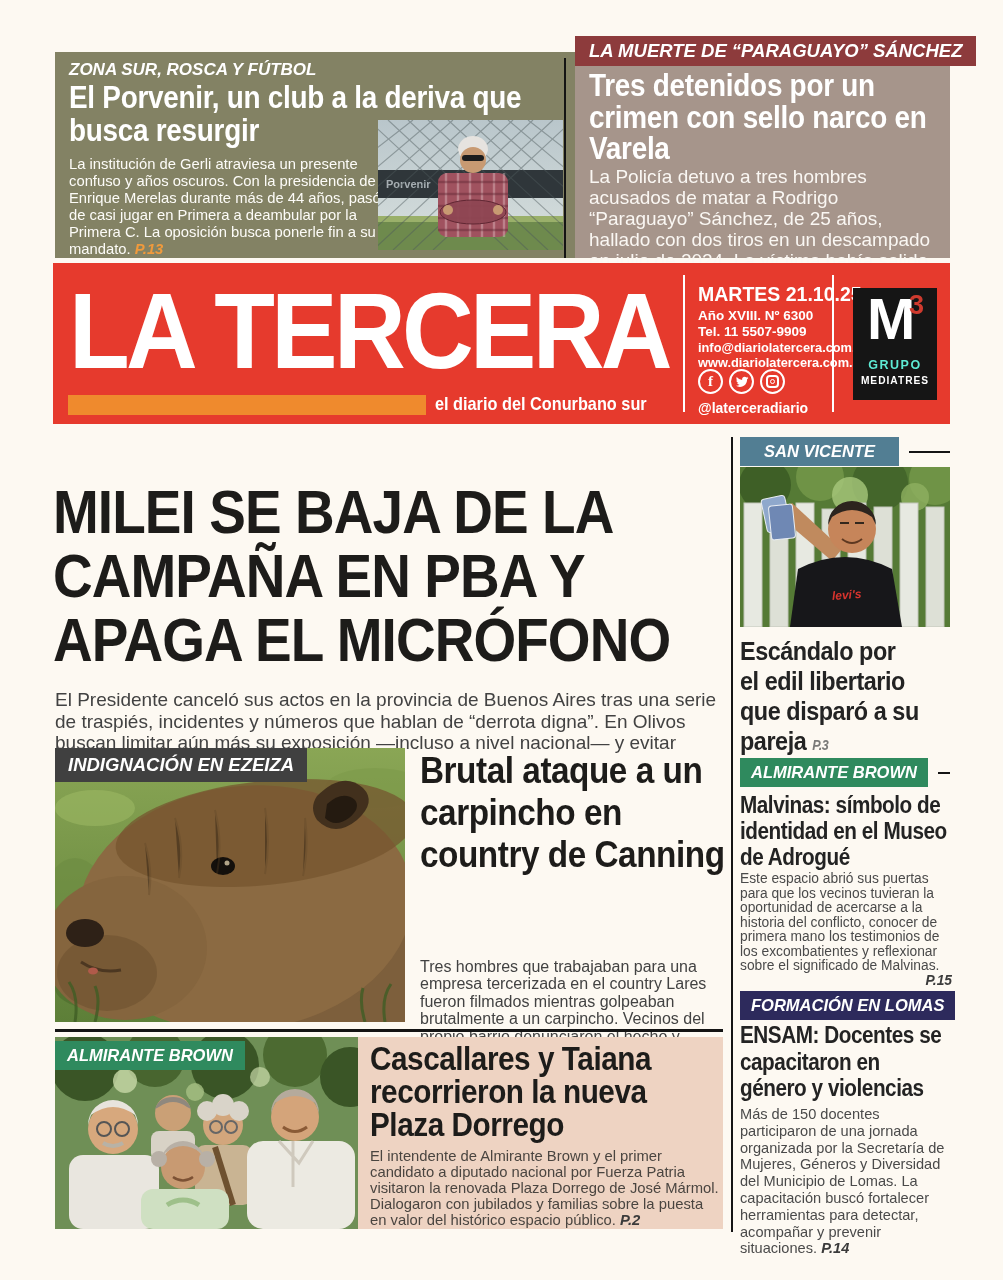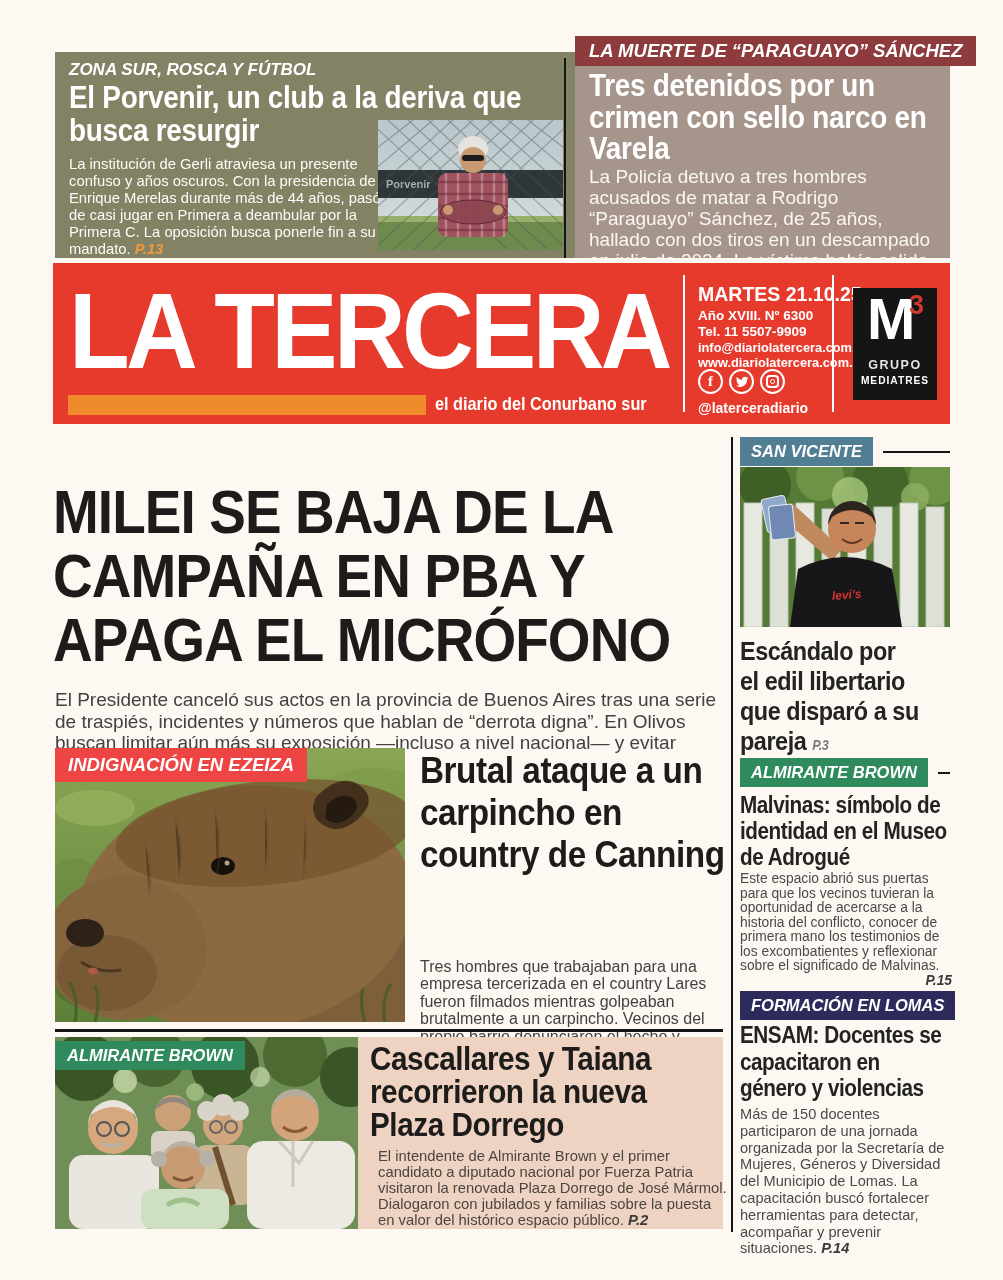--- a/index.html
+++ b/index.html
@@ -98,38 +98,38 @@
         </div>
       </div>
     </div>
     <div class="abs wsmall" style="left:645px;top:137px;font-size:14px;">@laterceradiario</div>
 
     <div class="abs" style="left:779px;top:12px;width:2px;height:137px;background:#fff;"></div>
 
     <div class="abs" style="left:800px;top:25px;width:84px;height:112px;background:#151515;text-align:center;">
       <span class="abs" style="left:14px;top:2px;font-size:58px;font-weight:800;color:#fff;line-height:1;">M</span>
       <span class="abs" style="left:56px;top:4px;font-size:27px;font-weight:800;color:#cf3a2e;line-height:1;">3</span>
-      <div class="abs" style="left:0;top:70px;width:84px;font-size:12.5px;font-weight:700;letter-spacing:1.5px;color:#e5e5e5;">GRUPO</div>
+      <div class="abs" style="left:0;top:70px;width:84px;font-size:12.5px;font-weight:700;letter-spacing:1.5px;color:#5eead4;">GRUPO</div>
       <div class="abs" style="left:0;top:87px;width:84px;font-size:10.2px;font-weight:700;letter-spacing:1px;color:#fff;">MEDIATRES</div>
     </div>
   </div>
 
   <div class="abs cond hl" style="left:53px;top:480px;width:750px;font-size:61px;line-height:64px;letter-spacing:-1px;">
     <span style="display:block;">MILEI SE BAJA DE LA</span>
     <span style="display:block;">CAMPAÑA EN PBA Y</span>
     <span style="display:block;">APAGA EL MICRÓFONO</span>
   </div>
   <div class="abs body-txt" style="left:55px;top:689px;width:678px;font-size:19px;line-height:21.6px;">
     <span>El Presidente canceló sus actos en la provincia de Buenos Aires tras una serie de traspiés, incidentes y números que hablan de “derrota digna”. En Olivos buscan limitar aún más su exposición —incluso a nivel nacional— y evitar entrevistas que amplifiquen el daño. </span><span class="pref" style="color:#e8742d;">P.6</span>
   </div>
 
   <div class="abs vline" style="left:731px;top:437px;width:2px;height:795px;"></div>
 
   <div class="abs krow" style="left:740px;top:437px;width:210px;">
-    <span class="kicker" style="background:#527e93;padding:5px 11px;font-size:16.5px;">SAN VICENTE</span>
+    <span class="kicker" style="background:#527e93;padding:5px 24px;font-size:16.5px;">SAN VICENTE</span>
     <div class="kline"></div>
   </div>
   <svg class="abs" style="left:740px;top:467px;" width="210" height="160" viewBox="0 0 210 160">
     <rect width="210" height="160" fill="#557a35"></rect>
     <g>
       <circle cx="25" cy="18" r="26" fill="#3e5f26"></circle>
         <circle cx="80" cy="10" r="24" fill="#6f9346"></circle>
       <circle cx="140" cy="16" r="28" fill="#44662b"></circle>
         <circle cx="195" cy="12" r="26" fill="#6f9346"></circle>
       <circle cx="110" cy="28" r="18" fill="#a8c87c" opacity=".8"></circle>
@@ -176,21 +176,21 @@
 
   <div class="abs krow" style="left:740px;top:991px;width:210px;">
     <span class="kicker" style="background:#2d2a5c;padding:5px 11px;font-size:16.5px;">FORMACIÓN EN LOMAS</span>
     <div class="kline"></div>
   </div>
   <div class="abs cond hl" style="left:740px;top:1022px;width:233px;font-size:23px;line-height:26.5px;color:#232323;">ENSAM: Docentes se capacitaron en género y violencias</div>
   <div class="abs" style="left:740px;top:1106px;width:212px;font-size:14.6px;line-height:16.8px;color:#4a4a4a;">
     <span>Más de 150 docentes participaron de una jornada organizada por la Secretaría de Mujeres, Géneros y Diversidad del Municipio de Lomas. La capacitación buscó fortalecer herramientas para detectar, acompañar y prevenir situaciones. </span><span class="pref" style="color:#3b3b3b;">P.14</span>
   </div>
 
-  <div class="abs kicker" style="left:55px;top:748px;background:#ef4444;padding:6px 13px;font-size:18.5px;z-index:2;">INDIGNACIÓN EN EZEIZA</div>
+  <div class="abs kicker" style="left:55px;top:748px;background:#404040;padding:6px 13px;font-size:18.5px;z-index:2;">INDIGNACIÓN EN EZEIZA</div>
   <svg class="abs" style="left:55px;top:748px;z-index:1;" width="350" height="274" viewBox="0 0 350 274">
     <defs>
       <linearGradient id="grassG" x1="0" y1="0" x2="0" y2="1">
         <stop offset="0" stop-color="#8aa655"></stop>
           <stop offset="1" stop-color="#5d7f38"></stop>
       </linearGradient>
     </defs>
     <rect width="350" height="274" fill="url(#grassG)"></rect>
     <g opacity=".6">
       <ellipse cx="40" cy="60" rx="40" ry="18" fill="#9cb863"></ellipse>
@@ -275,17 +275,17 @@
     </g>
     <g>
       <rect x="192" y="104" width="108" height="88" rx="16" fill="#eceae2"></rect>
       <path d="M238 104 L238 150 M224 104 L244 126 L258 104" stroke="#cfc9bd" stroke-width="3" fill="none"></path>
       <circle cx="240" cy="80" r="24" fill="#d4a47a"></circle>
       <path d="M216 76 a24 24 0 0 1 48 0 l-4 -10 q-20 -14 -40 0 z" fill="#b5aa9c"></path>
       <path d="M228 90 q12 9 24 0" stroke="#8a5a36" stroke-width="3" fill="none"></path>
     </g>
   </svg>
   <div class="abs cond hl" style="left:370px;top:1042px;width:392px;font-size:33px;line-height:33px;z-index:3;">Cascallares y Taiana recorrieron la nueva Plaza Dorrego</div>
-  <div class="abs" style="left:370px;top:1148px;width:350px;font-size:14.8px;line-height:16px;color:#4a4540;z-index:3;margin-left:8px;">
+  <div class="abs" style="left:370px;top:1148px;width:350px;font-size:14.8px;line-height:16px;color:#4a4540;z-index:3;">
     <span>El intendente de Almirante Brown y el primer candidato a diputado nacional por Fuerza Patria visitaron la renovada Plaza Dorrego de José Mármol. Dialogaron con jubilados y familias sobre la puesta en valor del histórico espacio público. </span><span class="pref" style="color:#3b3b3b;">P.2</span>
   </div>
 
 </div>
 
 </body></html>

